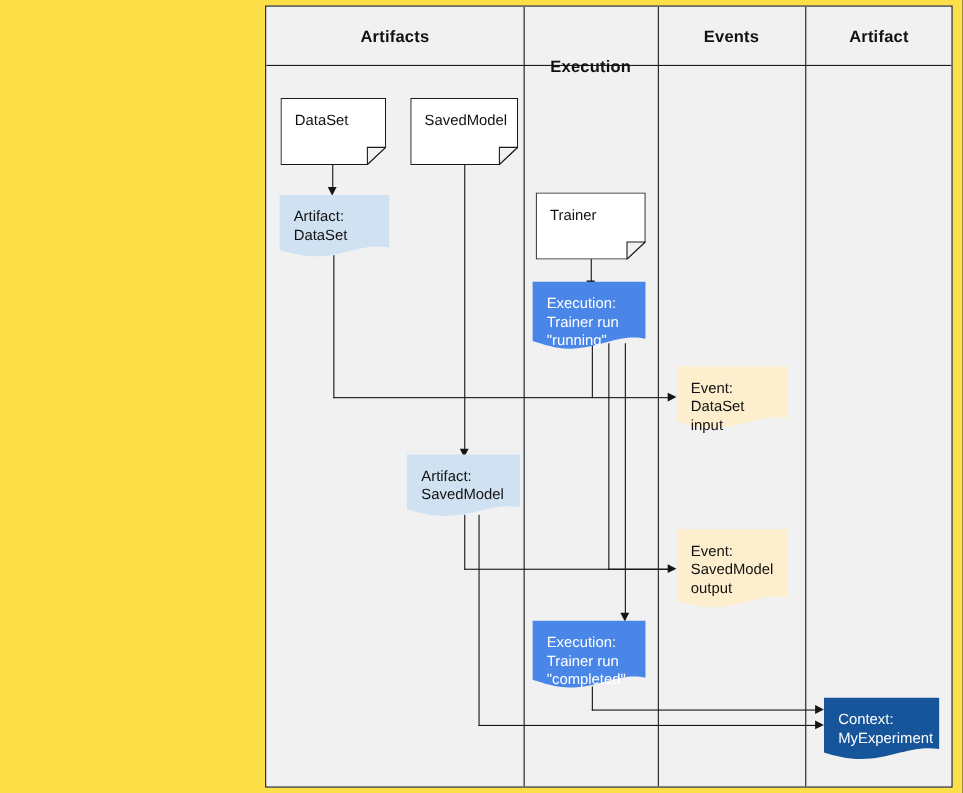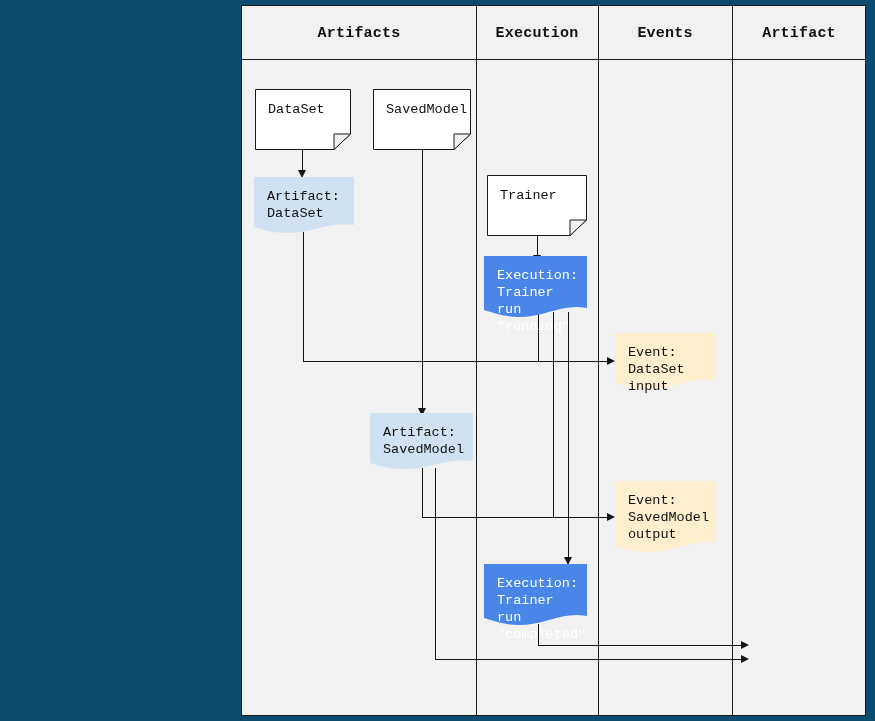--- a/index.html
+++ b/index.html
@@ -10,22 +10,21 @@
   body {
     width: 875px;
     height: 721px;
     overflow: hidden;
     font-family: "Liberation Sans", sans-serif;
   }
   #stage {
     position: relative;
     width: 875px;
     height: 721px;
-    background: #0c4a6e;
-    font-family: Liberation Mono, monospace;
+    background: #fde047;
   }
   #diagram {
     position: absolute;
     left: 241px;
     top: 5px;
     width: 625px;
     height: 711px;
     background: #f1f1f1;
     border: 1px solid #1a1a1a;
     box-sizing: border-box;
@@ -126,21 +125,21 @@
 
 <div id="stage">
   <div id="diagram">
 
     <div class="lane-header-rule" style="top:53px;"></div>
     <div class="lane-divider" style="left:234px;"></div>
     <div class="lane-divider" style="left:356px;"></div>
     <div class="lane-divider" style="left:490px;"></div>
 
     <div class="lane-title" style="left:0px;   width:234px;">Artifacts</div>
-    <div class="lane-title" style="left:234px; width:122px;">Execution</div>
+    <div class="lane-title" style="left:234px; width:122px;margin-top:27px;">Execution</div>
     <div class="lane-title" style="left:356px; width:134px;">Events</div>
     <div class="lane-title" style="left:490px; width:134px;">Artifact</div>
 
     <div class="v-line" style="left:60px;  top:143px; height:24px;"></div>
     <div class="arrow-down" style="left:56px; top:164px;"></div>
 
     <div class="v-line" style="left:180px; top:143px; height:263px;"></div>
     <div class="arrow-down" style="left:176px; top:402px;"></div>
 
     <div class="v-line" style="left:295px; top:229px; height:23px;"></div>
@@ -238,15 +237,22 @@
 
     <div class="node wave-node light" style="left:373px; top:475px; width:101px; height:72px;">
       <svg width="101" height="72" viewBox="0 0 101 72">
         <path d="M0 0 H101 V62 C77 58 60 71 33 71 C20 71 10 68 0 65 Z" fill="#fdeecd"></path>
       </svg>
       <div class="label">Event:
 SavedModel
 output</div>
     </div>
 
+    <div class="node wave-node dark" style="left:507px; top:628px; width:105px; height:57px;">
+      <svg width="105" height="57" viewBox="0 0 105 57">
+        <path d="M0 0 H105 V47 C79 43 62 56 34 56 C21 56 10 53 0 50 Z" fill="#17559b"></path>
+      </svg>
+      <div class="label">Context:
+MyExperiment</div>
+    </div>
 
   </div>
 </div>
 
 </body></html>

